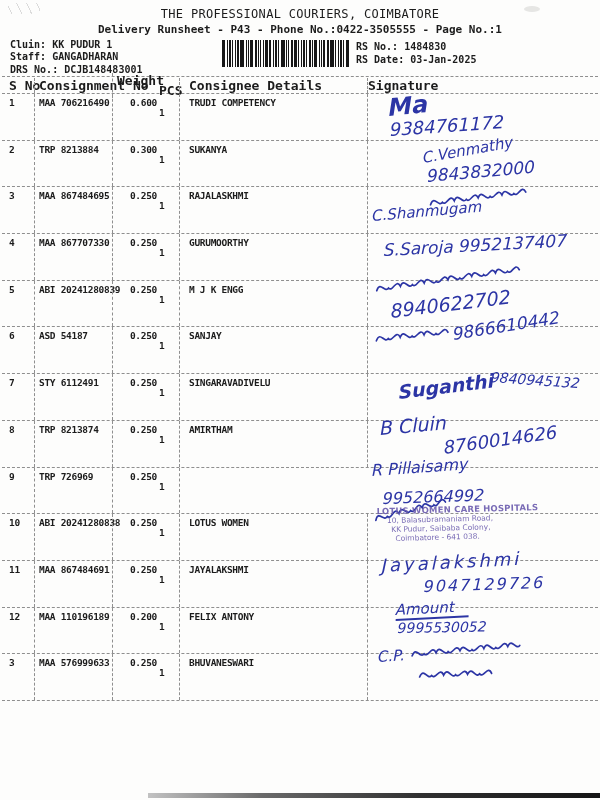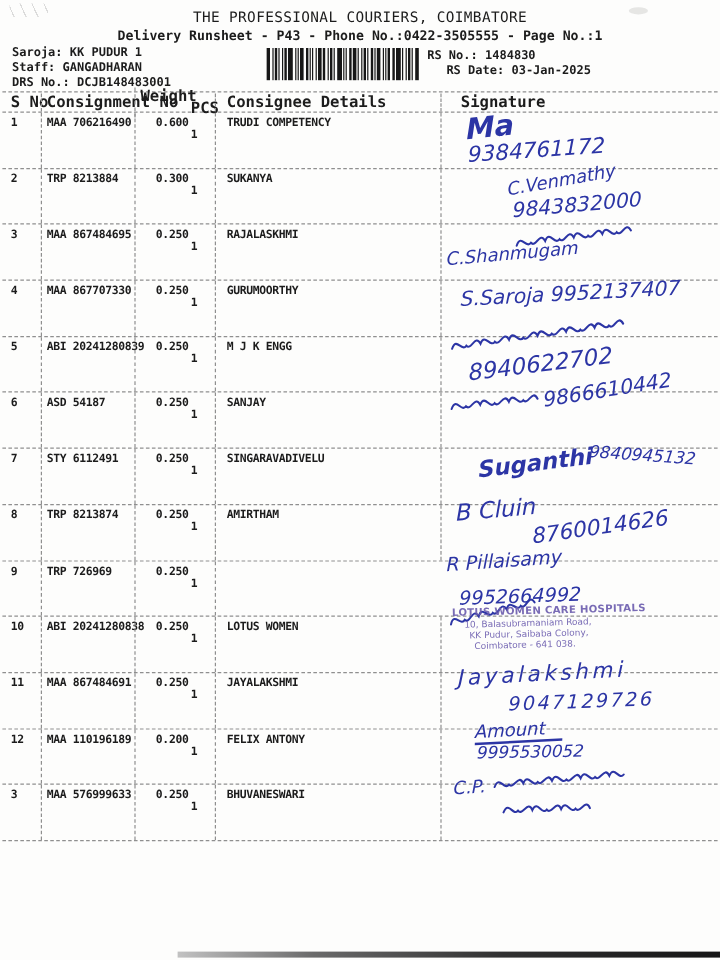--- a/index.html
+++ b/index.html
@@ -7,37 +7,37 @@
         font-family:"DejaVu Sans Mono",monospace;color:#1c1c1c;}
   .doc-title{position:absolute;top:7px;left:0;right:0;text-align:center;
              font-size:12px;font-weight:normal;letter-spacing:.3px;}
   .doc-subtitle{position:absolute;top:23px;left:0;right:0;text-align:center;
                 font-size:11px;font-weight:bold;}
   .meta{position:absolute;font-size:10px;font-weight:bold;white-space:nowrap;}
   .m-route{left:10px;top:39px;}
   .m-staff{left:10px;top:51px;}
   .m-drs{left:10px;top:64px;}
   .m-rsno{left:356px;top:41px;}
-  .m-rsdate{left:372px;top:54px;}
+  .m-rsdate{left:356px;top:54px;}
   .barcode{position:absolute;left:222px;top:40px;width:128px;height:27px;}
   .tbl{position:absolute;left:2px;top:76px;width:596px;}
   .thead{display:flex;height:16px;align-items:center;
          border-top:1.5px dashed #8f8f8f;border-bottom:1.5px dashed #8f8f8f;
          font-size:13px;font-weight:bold;}
   .trow{display:flex;height:45.7px;border-bottom:1.5px dashed #8f8f8f;
         font-size:9.5px;font-weight:bold;letter-spacing:-.3px;}
   .cell{white-space:nowrap;overflow:visible;padding-top:3px;box-sizing:border-box;}
   .thead .cell{padding-top:0;}
   .c-sno{width:32px;padding-left:7px;}
   .c-con{width:78px;border-left:1px dashed #8f8f8f;padding-left:4px;}
   .c-wp{width:67px;border-left:1px dashed #8f8f8f;display:flex;}
   .c-wt{width:40px;padding-left:4px;text-align:right;}
   .c-pcs{padding-left:2px;margin-top:10px;}
   .c-det{width:188px;border-left:1px dashed #8f8f8f;padding-left:9px;}
-  .c-sig{flex:1;border-left:1px dashed #8f8f8f;padding-left:16px;}
+  .c-sig{flex:1;border-left:1px dashed #8f8f8f;padding-left:0;}
   .sig-layer{position:absolute;inset:0;pointer-events:none;}
   .hw{position:absolute;font-family:"DejaVu Sans",sans-serif;font-style:italic;
       font-weight:500;white-space:nowrap;transform-origin:left top;}
   .hw-big{font-weight:600;}
   .hw-underline{border-bottom:2px solid currentColor;padding-right:14px;}
   .squig{position:absolute;transform-origin:left top;line-height:0;}
   .stamp{position:absolute;left:377px;top:504px;width:180px;transform:rotate(-1.5deg);
          font-family:"DejaVu Sans",sans-serif;opacity:.9;}
   .stamp-l1{font-size:8.5px;font-weight:bold;letter-spacing:.2px;}
   .stamp-ln{font-size:7.5px;}
@@ -53,21 +53,21 @@
 <body>
 
 <div class="page">
   <div class="smudge-tl"></div>
   <div class="smudge-tr"></div>
 
   <div class="doc-title">THE PROFESSIONAL COURIERS, COIMBATORE</div>
   <div class="doc-subtitle">Delivery Runsheet - P43 - Phone No.:0422-3505555 - Page No.:1</div>
 
   <div class="meta m-route">
-    <span>Saroja:</span>
+    <span>Cluin:</span>
     <span>KK PUDUR 1</span>
   </div>
   <div class="meta m-staff">
     <span>Staff:</span>
     <span>GANGADHARAN</span>
   </div>
   <div class="meta m-drs">
     <span>DRS No.:</span>
     <span>DCJB148483001</span>
   </div>

